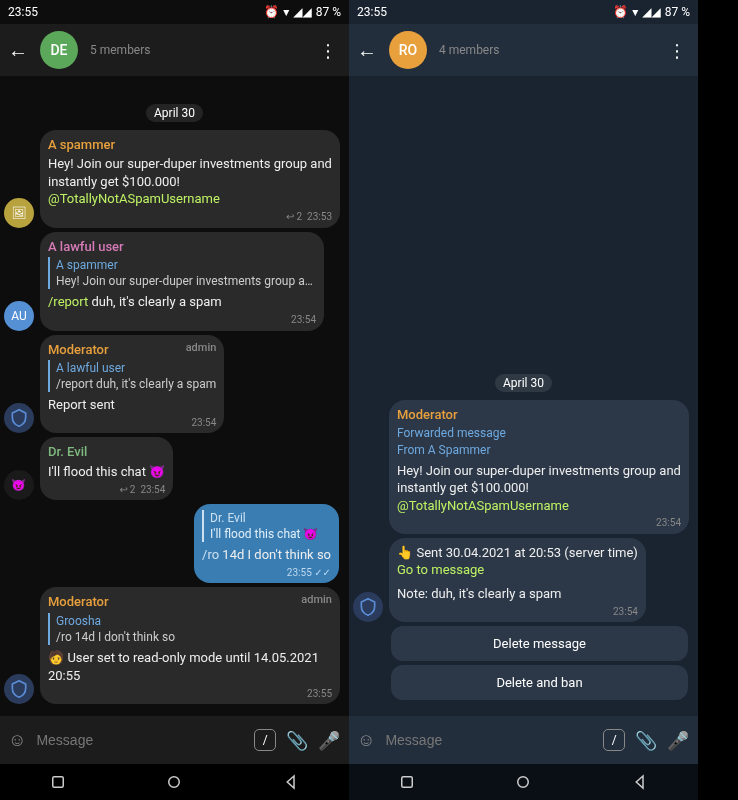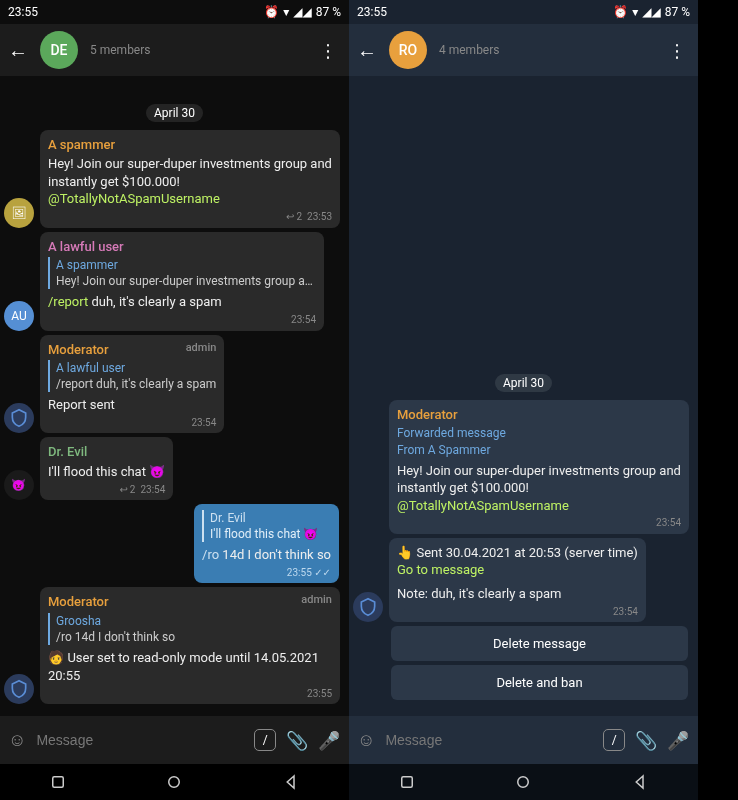--- a/index.html
+++ b/index.html
@@ -24,42 +24,42 @@
     .messages { flex: 1; overflow-y: auto; padding: 8px 4px; display: flex; flex-direction: column; justify-content: flex-end; }
     .date-chip { align-self: center; background: rgba(60,60,60,0.5); padding: 2px 8px; border-radius: 10px; font-size: 12px; margin: 8px 0; }
     .phone.right .date-chip { background: rgba(80,90,100,0.4); }
     .msg-row { display: flex; gap: 6px; margin-bottom: 4px; align-items: flex-end; }
     .msg-row.own { justify-content: flex-end; padding-right: 6px; }
     .msg-avatar { width: 30px; height: 30px; border-radius: 50%; flex-shrink: 0; display: flex; align-items: center; justify-content: center; font-size: 12px; }
     .msg-avatar.yellow { background: #b8a23e; }
     .msg-avatar.blue { background: #558fd4; color: #fff; }
     .msg-avatar.shield { background: #2b3b5c; }
     .msg-avatar.evil { background: #1a1a1a; }
-    .bubble { background: #2a2a2a; border-radius: 8px; padding: 6px 8px 4px; max-width: 300px; position: relative; font-size: 13px; line-height: 1.35; }
+    .bubble { background: #2a2a2a; border-radius: 16px; padding: 6px 8px 4px; max-width: 300px; position: relative; font-size: 13px; line-height: 1.35; }
     .phone.right .bubble { background: #2c3848; }
     .bubble.own { background: #3a7db3; }
     .bubble .name { font-size: 13px; font-weight: 500; margin-bottom: 2px; }
     .bubble .name.orange { color: #e8a03d; }
     .bubble .name.pink { color: #d67ab8; }
     .bubble .name.green { color: #7fb97f; }
     .bubble .admin-tag { float: right; font-size: 11px; color: #888; }
     .bubble .reply { border-left: 2px solid #6ea9e0; padding-left: 6px; margin-bottom: 4px; font-size: 12px; }
     .bubble.own .reply { border-left-color: #cce0f0; }
     .bubble .reply .rname { color: #6ea9e0; font-size: 12px; }
     .bubble.own .reply .rname { color: #cce0f0; }
     .bubble .reply .rtext { color: #ccc; white-space: nowrap; overflow: hidden; text-overflow: ellipsis; max-width: 260px; }
     .bubble.own .reply .rtext { color: #e0eef8; }
     .bubble .text { color: #eee; }
     .bubble .link { color: #bef264; }
     .bubble .fwd { color: #6ea9e0; font-size: 12px; margin-bottom: 4px; }
     .bubble .time { font-size: 10px; color: #888; text-align: right; margin-top: 2px; }
     .bubble.own .time { color: #bcd8ee; }
     .bubble .replies { font-size: 10px; color: #888; display: inline-flex; align-items: center; gap: 2px; }
     .btn-row { margin: 0 6px 4px 38px; }
-    .action-btn { background: #2c3848; border-radius: 6px; padding: 10px; text-align: center; font-size: 13px; margin-bottom: 4px; cursor: pointer; }
+    .action-btn { background: #2c3848; border-radius: 12px; padding: 10px; text-align: center; font-size: 13px; margin-bottom: 4px; cursor: pointer; }
     .input-bar { height: 48px; display: flex; align-items: center; padding: 0 8px; gap: 10px; }
     .phone.left .input-bar { background: #1c1c1c; }
     .phone.right .input-bar { background: #232e3d; }
     .input-bar .emoji, .input-bar .attach, .input-bar .mic, .input-bar .cmd { font-size: 18px; color: #888; cursor: pointer; }
     .input-bar input { flex: 1; background: none; border: none; color: #fff; font-size: 14px; outline: none; }
     .input-bar input::placeholder { color: #777; }
     .nav-bar { height: 36px; display: flex; justify-content: space-around; align-items: center; background: #000; }
     .phone.right .nav-bar { background: #0a0f15; }
     .nav-btn { width: 18px; height: 18px; color: #ccc; }
     .shield-svg { width: 20px; height: 20px; }

